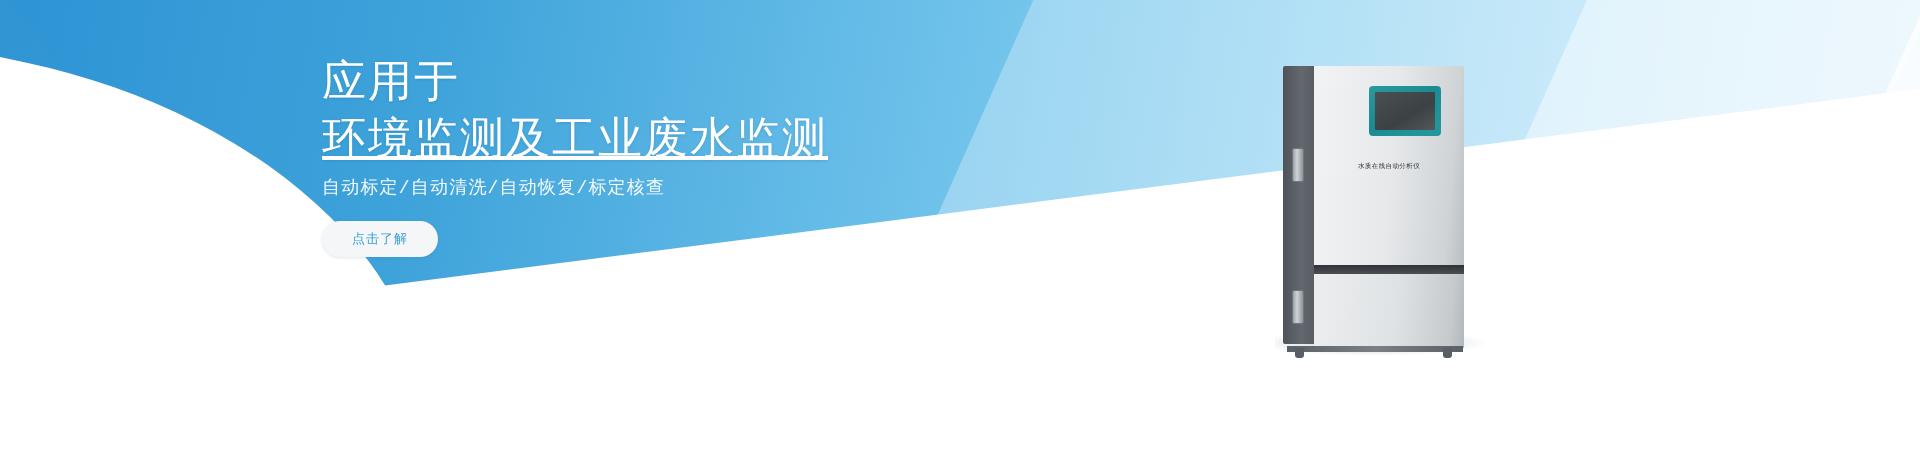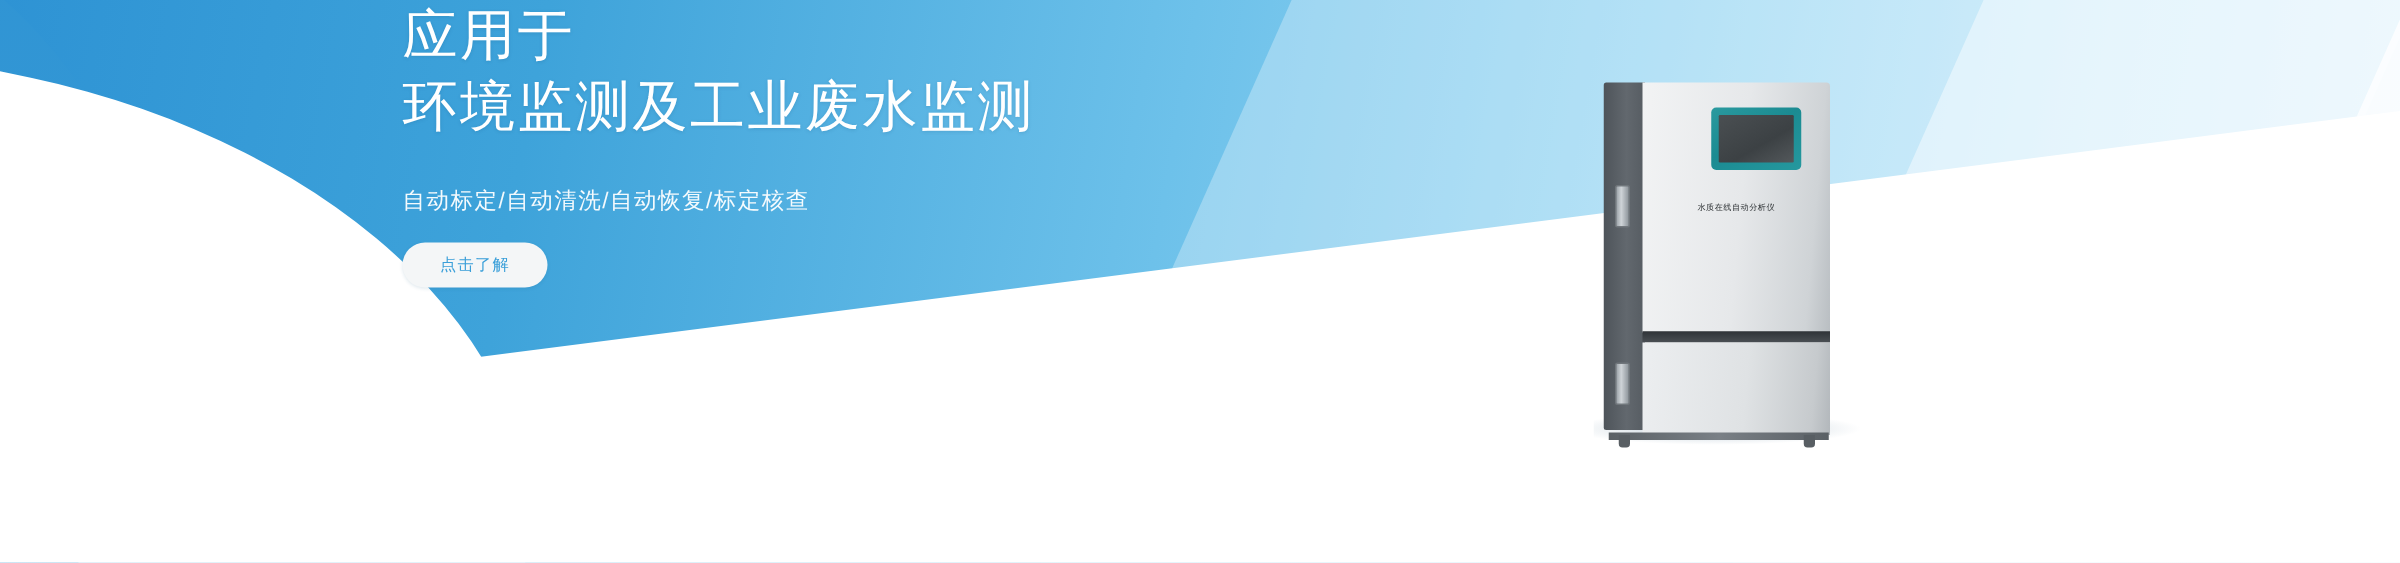--- a/index.html
+++ b/index.html
@@ -44,25 +44,25 @@
     position:absolute; left:396px; bottom:116px; width:11px; height:11px;
     background:#ffffff; border-radius:50%; opacity:.95;
   }
 
   
   .content{ position:absolute; left:322px; top:0; width:760px; height:450px; z-index:6; }
   .headline{
     color:#ffffff; font-size:44px; line-height:1.30; font-weight:400;
     letter-spacing:2px; text-shadow:0 1px 3px rgba(20,80,120,.18);
   }
-  .headline .l1{ display:block; }
-  .headline .l2{ display:block; }
+  .headline .l1{ display:block; padding-top:52px; }
+  .headline .l2{ display:block;text-decoration:underline; }
   .subtitle{
-    margin-top:34px; color:rgba(255,255,255,.94); font-size:18px;
-    letter-spacing:1.2px; font-weight:400;
+    margin-top:9px; color:rgba(255,255,255,.94); font-size:18px;
+    letter-spacing:1.2px; font-weight:400;font-family:Liberation Mono, monospace;
   }
   .cta{
     display:flex; align-items:center; justify-content:center;
     margin-top:22px; width:116px; height:36px; border-radius:18px;
     background:#f4f6f7; color:#3a9fd9; font-size:13px; letter-spacing:1px;
     border:none; cursor:pointer; font-family:inherit;
     box-shadow:0 1px 3px rgba(30,90,130,.14);
   }
 
   

